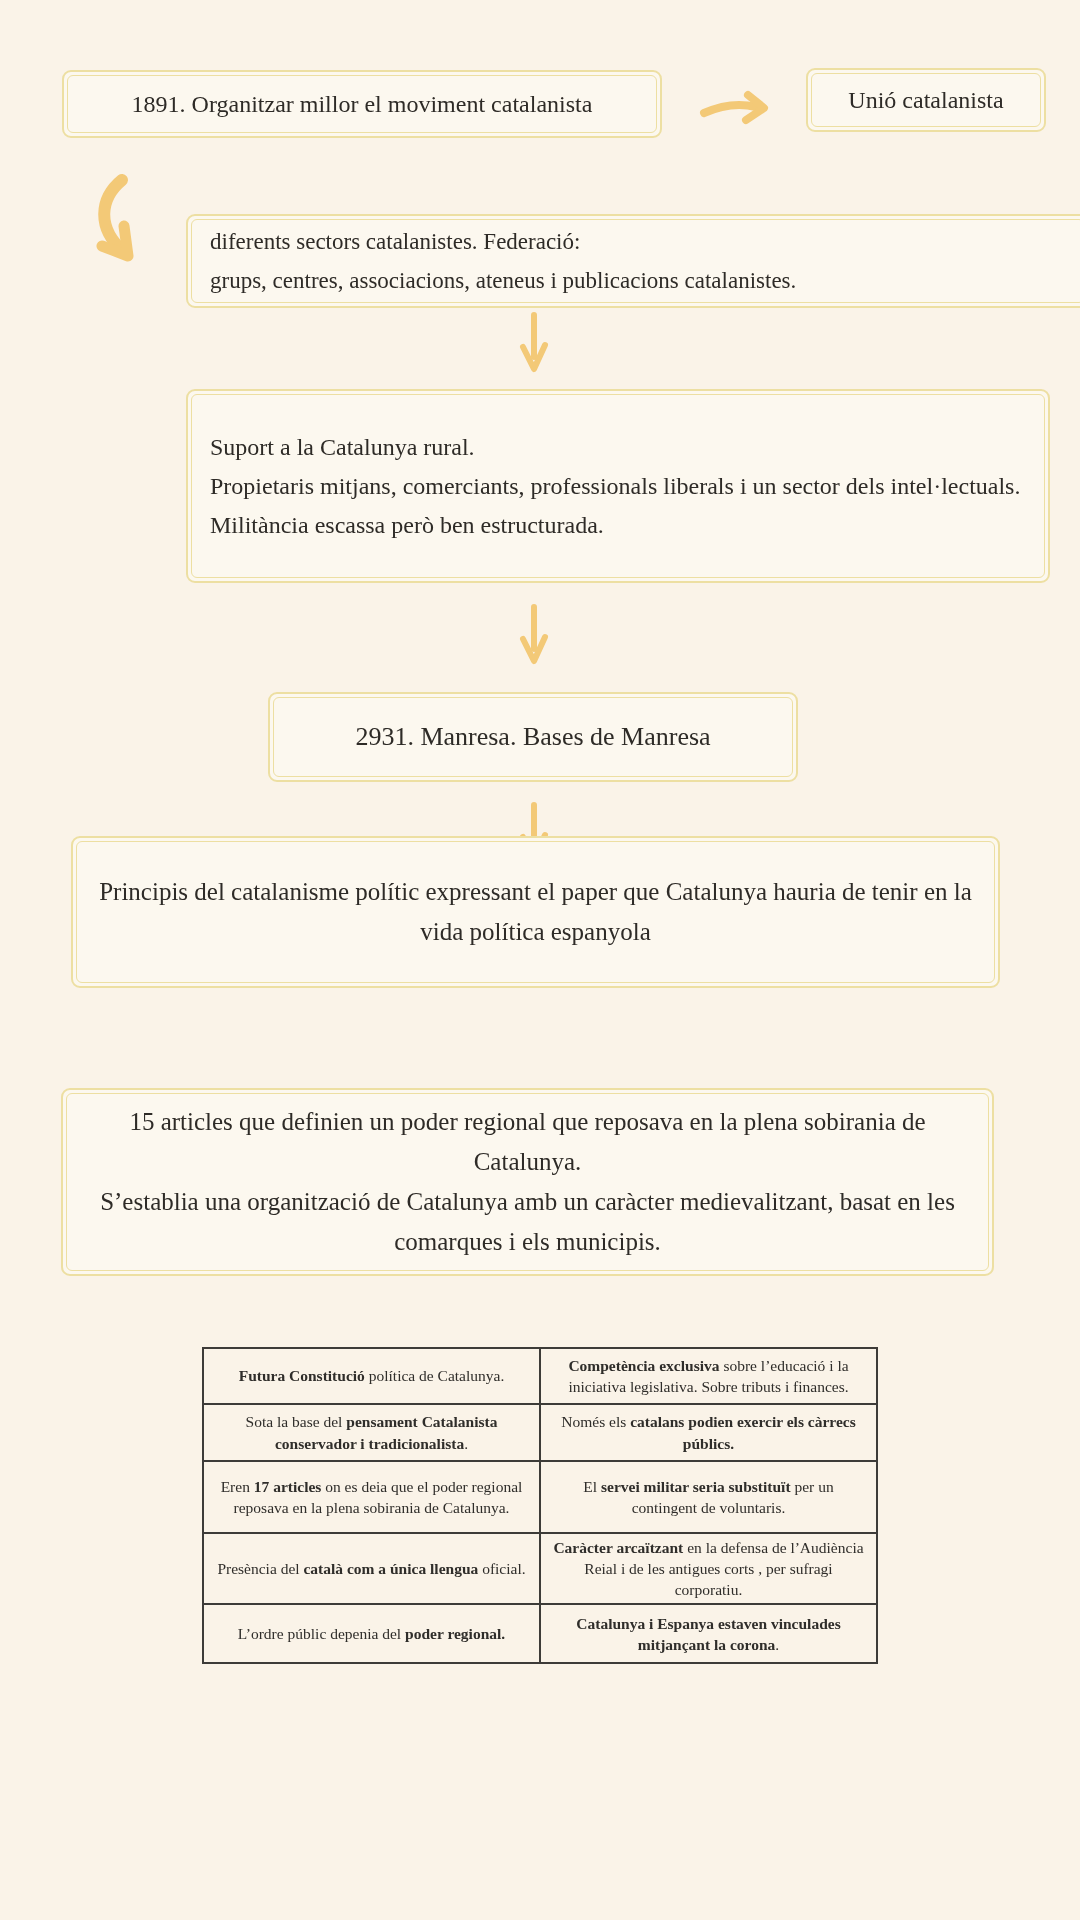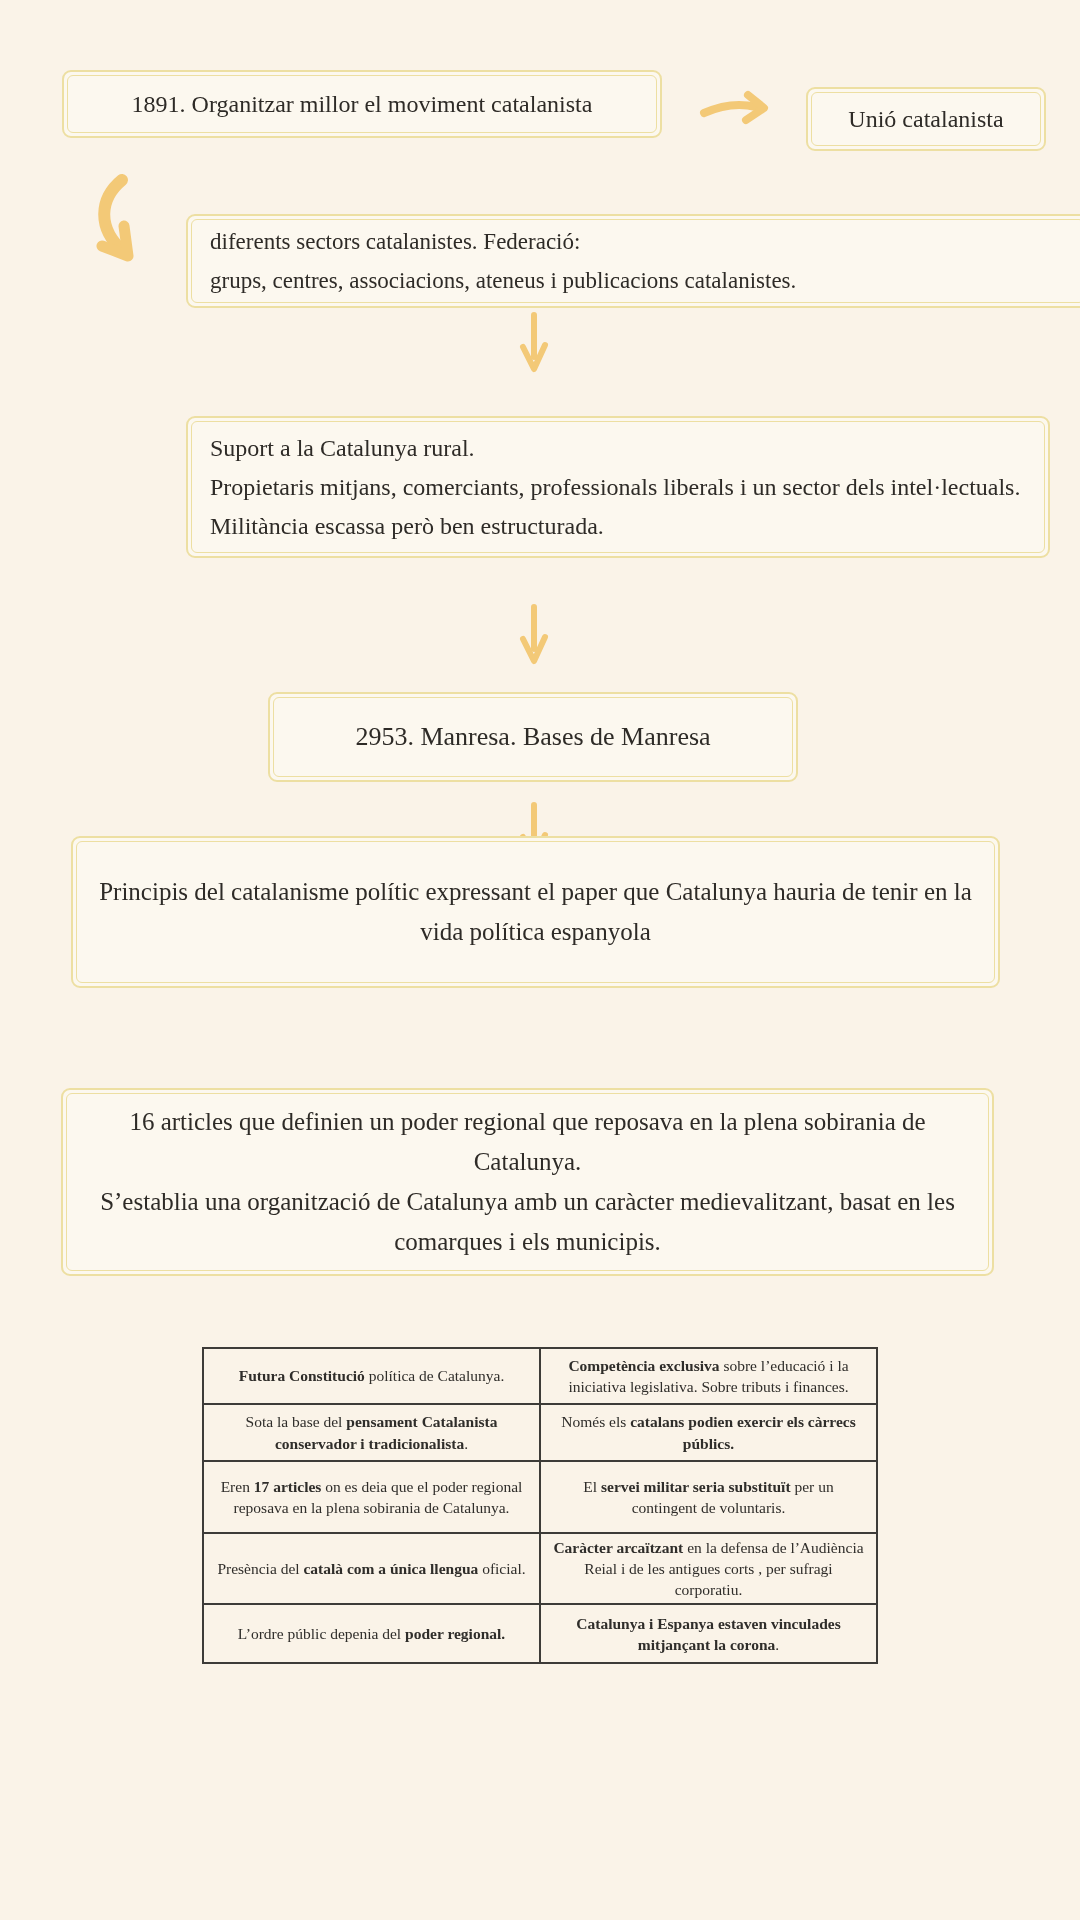--- a/index.html
+++ b/index.html
@@ -35,24 +35,24 @@
   .dbox .txt{
     position:relative;
     width:100%;
     white-space:pre-line;
     box-sizing:border-box;
   }
   .center .txt{text-align:center;padding:0 26px;}
   .left .txt{text-align:left;}
 
   #b1891{left:62px;top:70px;width:600px;height:68px;font-size:24px;}
-  #bunio{left:806px;top:87px;width:240px;height:64px;font-size:24px;}
+  #bunio{left:806px;top:68px;width:240px;height:64px;font-size:24px;}
   #bfed{left:186px;top:214px;width:904px;min-height:93px;font-size:23px;line-height:39px;}
   #bfed .txt{padding:6px 22px;}
-  #bsup{left:186px;top:416px;width:864px;height:142px;font-size:24px;line-height:39px;}
+  #bsup{left:186px;top:389px;width:864px;height:194px;font-size:24px;line-height:39px;}
   #bsup .txt{padding:8px 22px;}
   #bman{left:268px;top:692px;width:530px;height:90px;font-size:26px;}
   #bpri{left:71px;top:836px;width:929px;height:152px;font-size:25px;line-height:40px;}
   #bart{left:61px;top:1088px;width:933px;height:188px;font-size:25px;line-height:40px;}
 
   .arrow{position:absolute;}
   #arrow-right{left:698px;top:86px;}
   #arrow-curve{left:86px;top:172px;}
   #arrow-down-1{left:518px;top:311px;}
   #arrow-down-2{left:518px;top:603px;}
@@ -122,34 +122,34 @@
 Propietaris mitjans, comerciants, professionals liberals i un sector dels intel·lectuals.
 Militància escassa però ben estructurada.</span>
   </div>
 
   <svg class="arrow" id="arrow-down-2" width="32" height="64" viewBox="0 0 32 64">
     <path d="M16 4 L16 46" stroke-width="6"></path>
     <path d="M5 36 L16 58 L27 34" stroke-width="6"></path>
   </svg>
 
   <div class="dbox center" id="bman">
-    <span class="txt">2953. Manresa. Bases de Manresa</span>
+    <span class="txt">2931. Manresa. Bases de Manresa</span>
   </div>
 
   <svg class="arrow" id="arrow-down-3" width="32" height="64" viewBox="0 0 32 64">
     <path d="M16 4 L16 46" stroke-width="6"></path>
     <path d="M5 36 L16 58 L27 34" stroke-width="6"></path>
   </svg>
 
   <div class="dbox center" id="bpri">
     <span class="txt">Principis del catalanisme polític expressant el paper que Catalunya hauria de tenir en la vida política espanyola</span>
   </div>
 
   <div class="dbox center" id="bart">
-    <span class="txt">16 articles que definien un poder regional que reposava en la plena sobirania de Catalunya.
+    <span class="txt">15 articles que definien un poder regional que reposava en la plena sobirania de Catalunya.
 S’establia una organització de Catalunya amb un caràcter medievalitzant, basat en les comarques i els municipis.</span>
   </div>
 
   <div id="tablewrap">
     <table id="bases-table">
       <tbody>
           <tr>
             <td><b>Futura Constitució</b><span> política de Catalunya.</span></td>
             <td><b>Competència exclusiva</b><span> sobre l’educació i la iniciativa legislativa. Sobre tributs i finances.</span></td>
           </tr>

